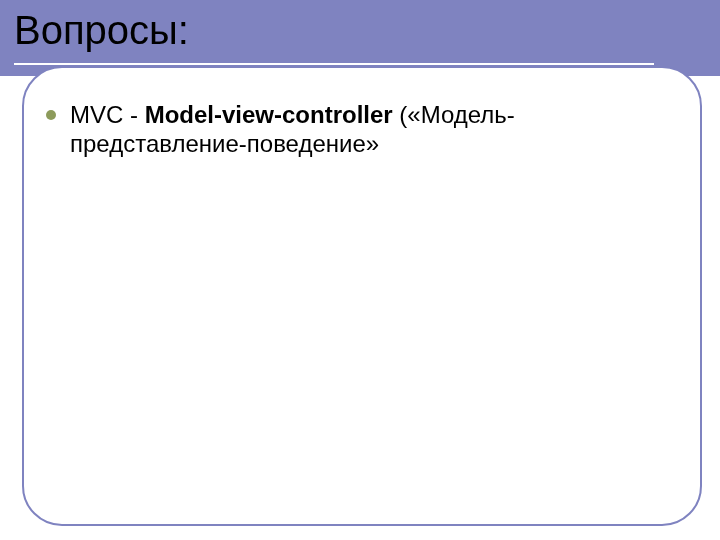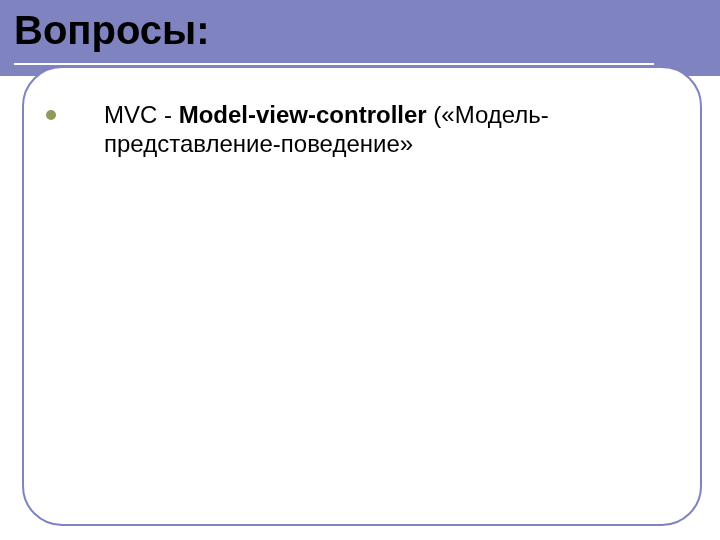--- a/index.html
+++ b/index.html
@@ -22,21 +22,21 @@
       width: 720px;
       height: 76px;
       background: #7f83c0;
     }
     .slide-title {
       position: absolute;
       top: 8px;
       left: 14px;
       font-size: 40px;
       color: #000000;
-      font-weight: bold;
+      font-weight: normal;
       z-index: 3;
     }
     .header-underline {
       position: absolute;
       top: 63px;
       left: 14px;
       width: 640px;
       height: 2px;
       background: #ffffff;
       z-index: 2;
@@ -67,21 +67,20 @@
       border-radius: 50%;
       background: #8d9b5b;
       flex-shrink: 0;
       margin-top: 10px;
       margin-right: 14px;
     }
     .bullet-text {
       font-size: 24px;
       color: #000000;
       line-height: 1.22;
-      margin-left: 34px;
     }
     .bullet-text .bold {
       font-weight: bold;
     }
   </style>
 </head>
 <body>
 
 <div class="header-band"></div>
 <div class="slide-title">Вопросы:</div>

